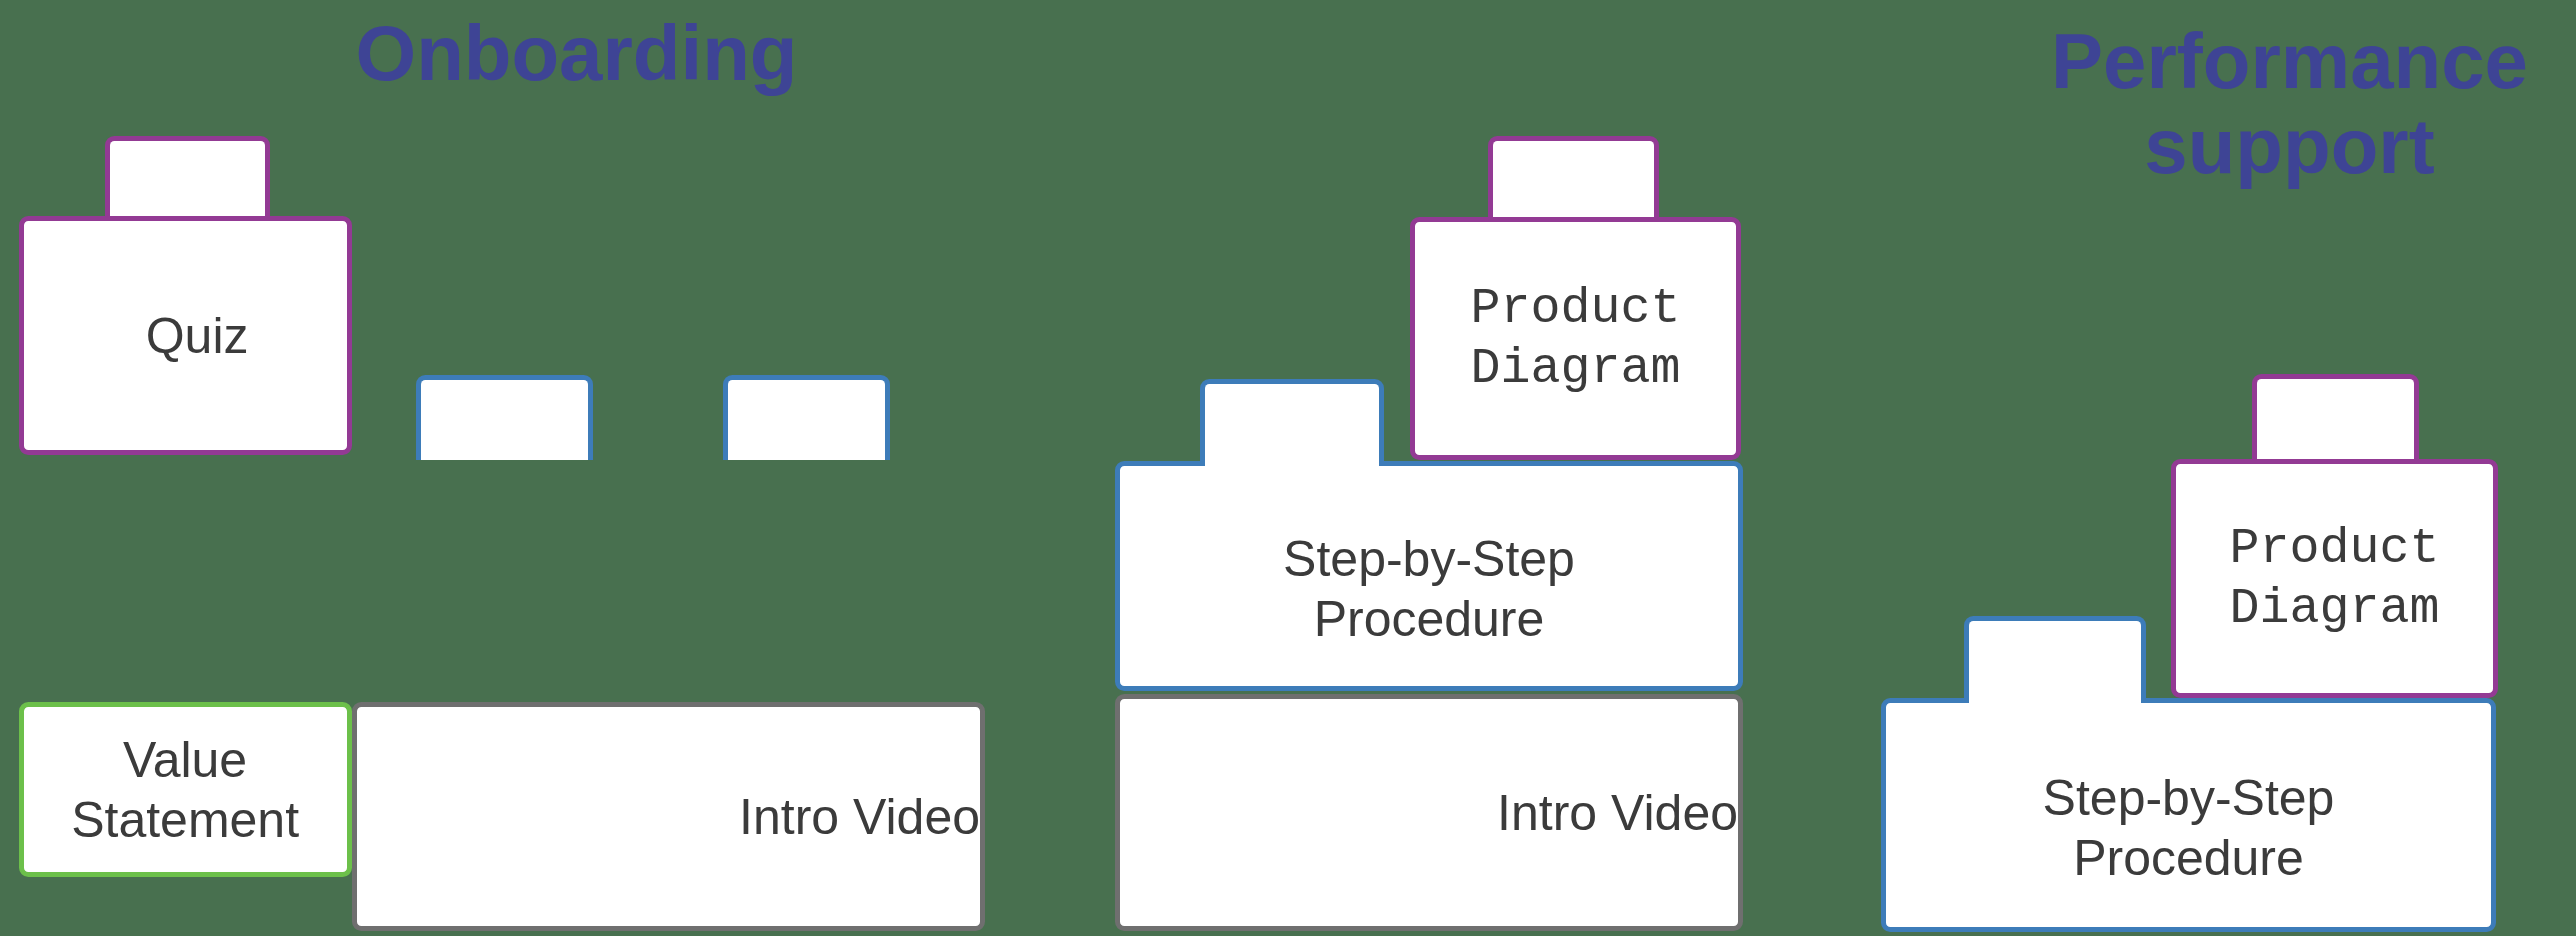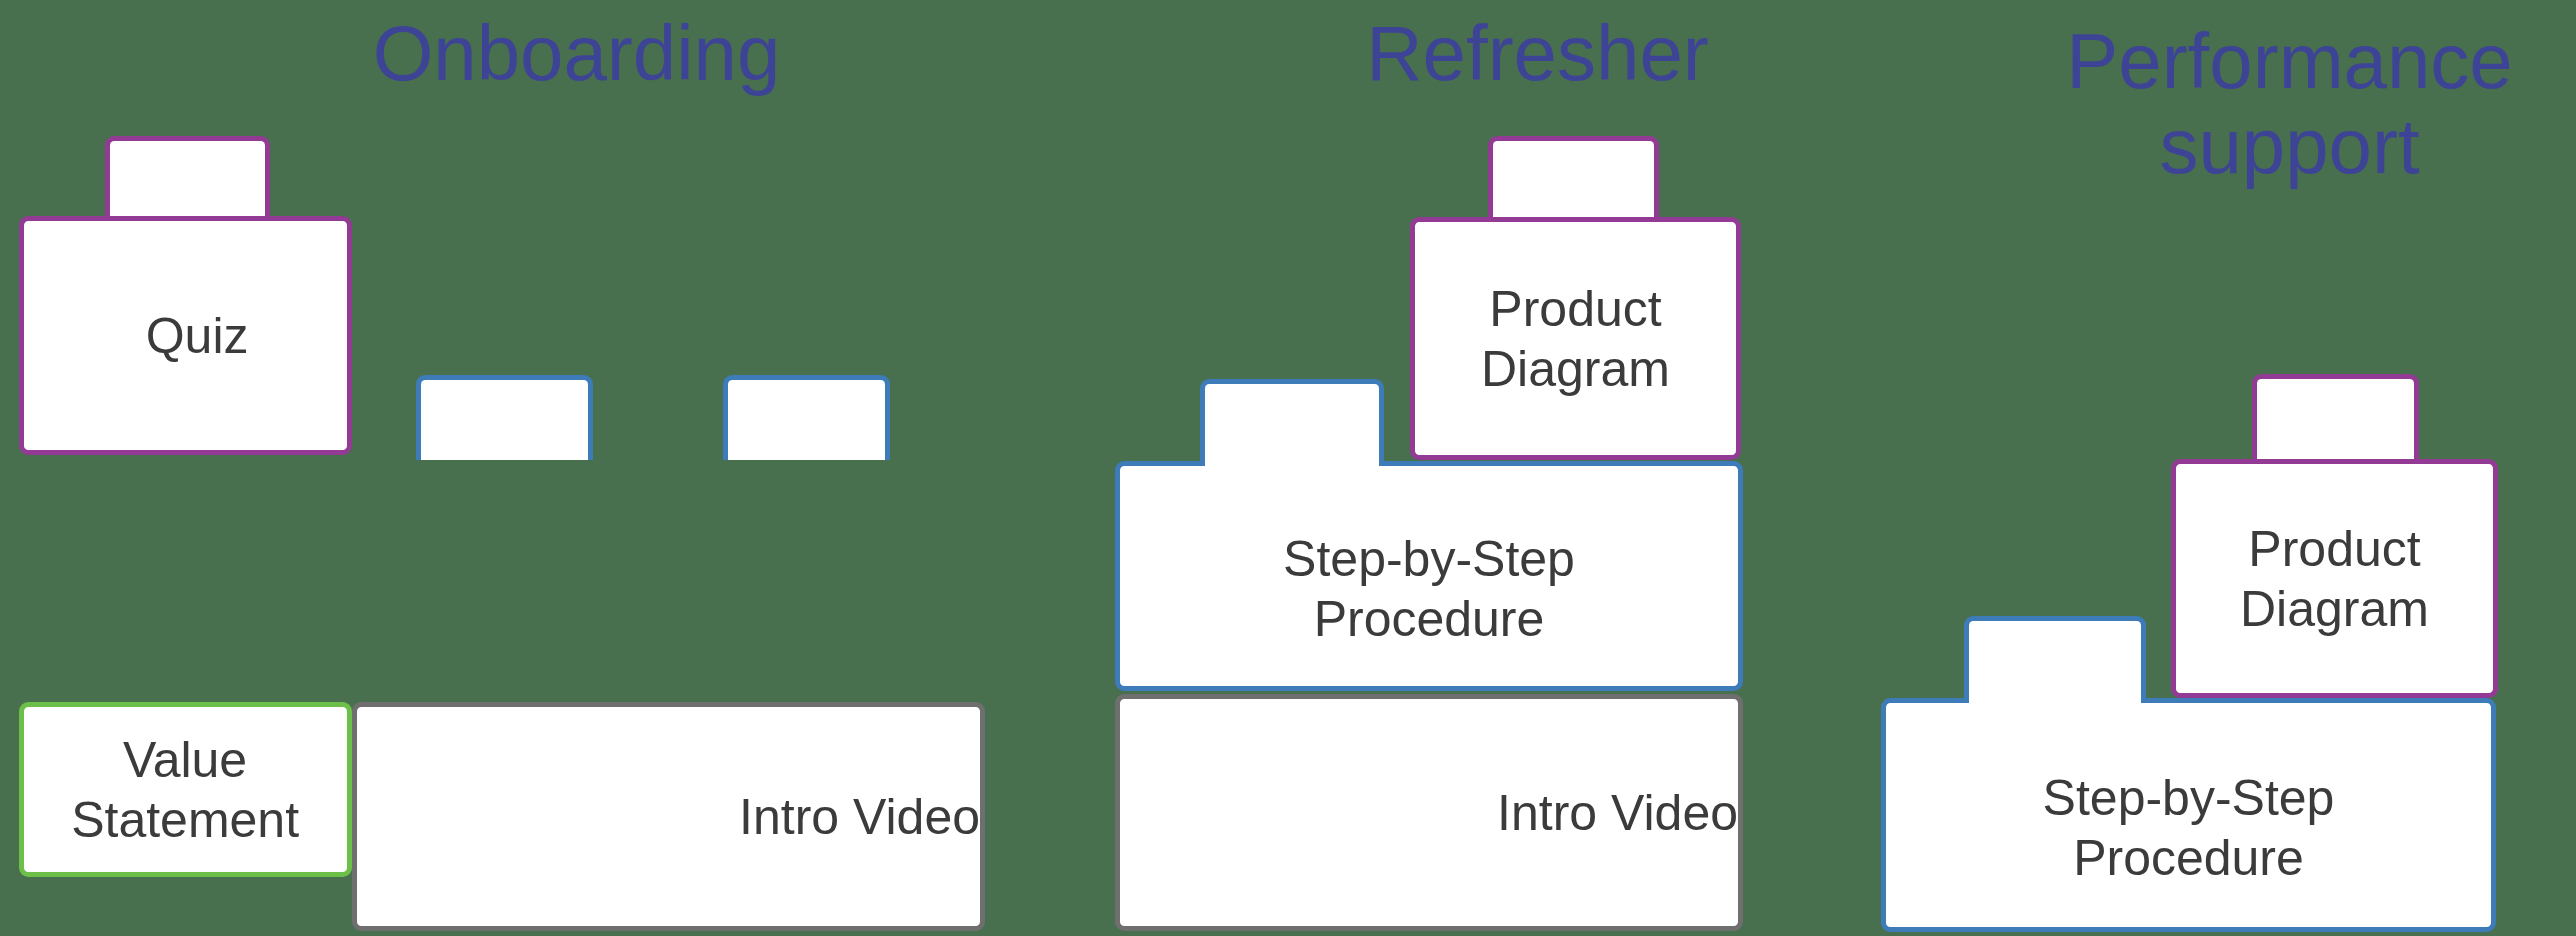--- a/index.html
+++ b/index.html
@@ -5,21 +5,21 @@
   html,body{margin:0;padding:0;}
   body{
     width:2576px;height:936px;
     background:var(--bg,#48704f);
     font-family:"Liberation Sans", sans-serif;
     overflow:hidden;
   }
   .canvas{position:relative;width:2576px;height:936px;}
   .group-title{
     position:absolute;
-    font-size:78px;line-height:85px;font-weight:400;
+    font-size:78px;line-height:85px;font-weight:700;
     color:var(--title,#3e4495);
     text-align:center;
     letter-spacing:0px;
   }
   .brick{
     position:absolute;
     background:#ffffff;
     border:5.6px solid #000;
     border-radius:9.3px;
     box-sizing:border-box;
@@ -38,21 +38,21 @@
   .purple{border-color:var(--purple,#933a94);}
   .blue{border-color:var(--blue,#3d7cb9);}
   .green{border-color:var(--green,#6cc04a);}
   .gray{border-color:var(--gray,#6f6f6f);justify-content:flex-end;}
   .label{
     font-size:50px;font-weight:500;line-height:1.2;
     color:var(--label,#3b3b3b);
     text-align:center;
   }
   .label.narrow{max-width:279px;}
-  .label.mid{max-width:279px;}
+  .label.mid{max-width:279px;font-family:Liberation Mono, monospace;}
   .label.stepw{max-width:446px;margin-top:26px;}
 </style>
 </head>
 <body>
 
 <div class="canvas">
 
   <div class="group-title" style="left:242px;top:11px;width:669px;">Onboarding</div>
 
   <div class="stud purple" style="left:105px;top:136px;width:165px;height:86px;"></div>
@@ -63,21 +63,20 @@
   <div class="stud blue" style="left:416px;top:375px;width:177px;height:85px;"></div>
   <div class="stud blue" style="left:723px;top:375px;width:167px;height:85px;"></div>
 
   <div class="brick green" style="left:18.6px;top:702px;width:333px;height:175px;">
     <span class="label narrow">Value Statement</span>
   </div>
   <div class="brick gray" style="left:352px;top:702px;width:633px;height:229px;z-index:1;">
     <span class="label">Intro Video</span>
   </div>
 
-  <div class="group-title" style="left:1203px;top:11px;width:669px;">Refresher</div>
 
   <div class="stud purple" style="left:1488px;top:136px;width:171px;height:87px;"></div>
   <div class="brick purple" style="left:1410px;top:217px;width:331px;height:243px;z-index:4;">
     <span class="label mid">Product Diagram</span>
   </div>
 
   <div class="stud blue" style="left:1200px;top:379px;width:184px;height:87px;"></div>
   <div class="brick blue" style="left:1115px;top:461px;width:628px;height:230px;z-index:1;">
     <span class="label stepw">Step-by-Step Procedure</span>
   </div>

